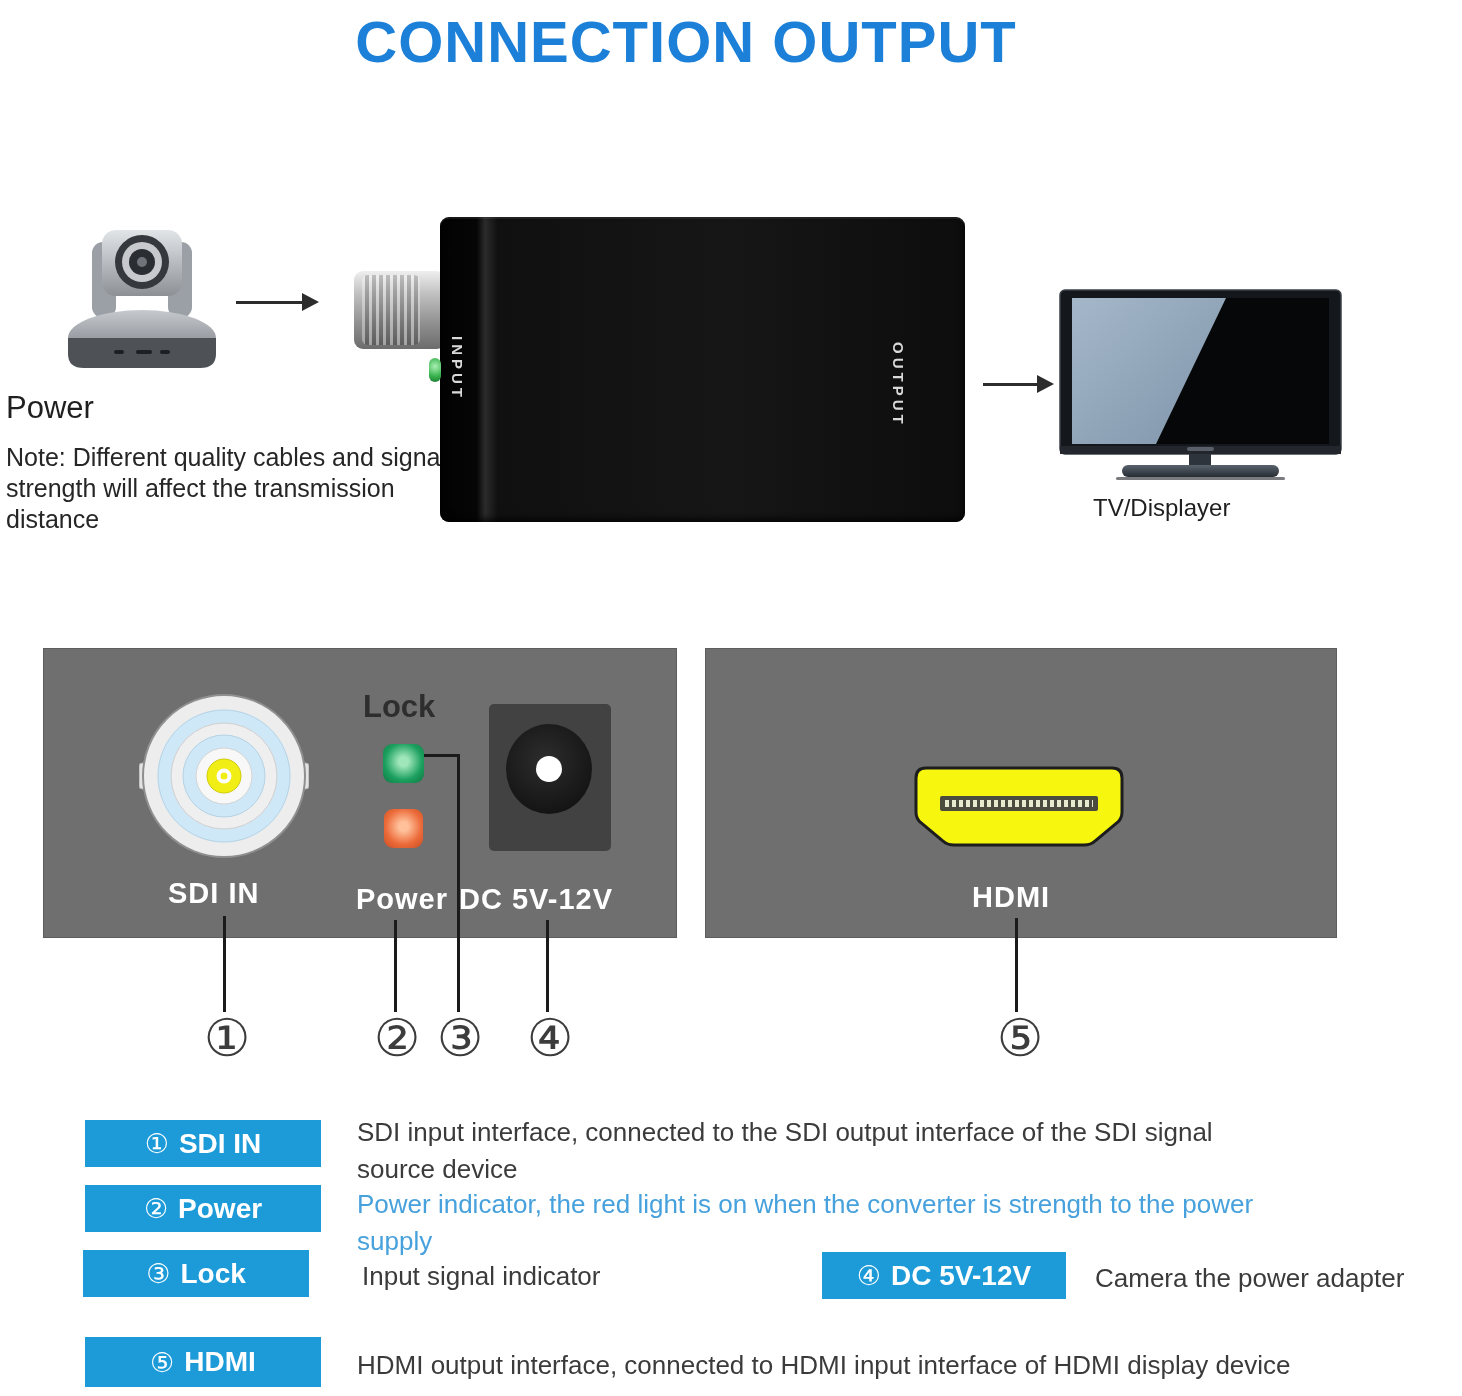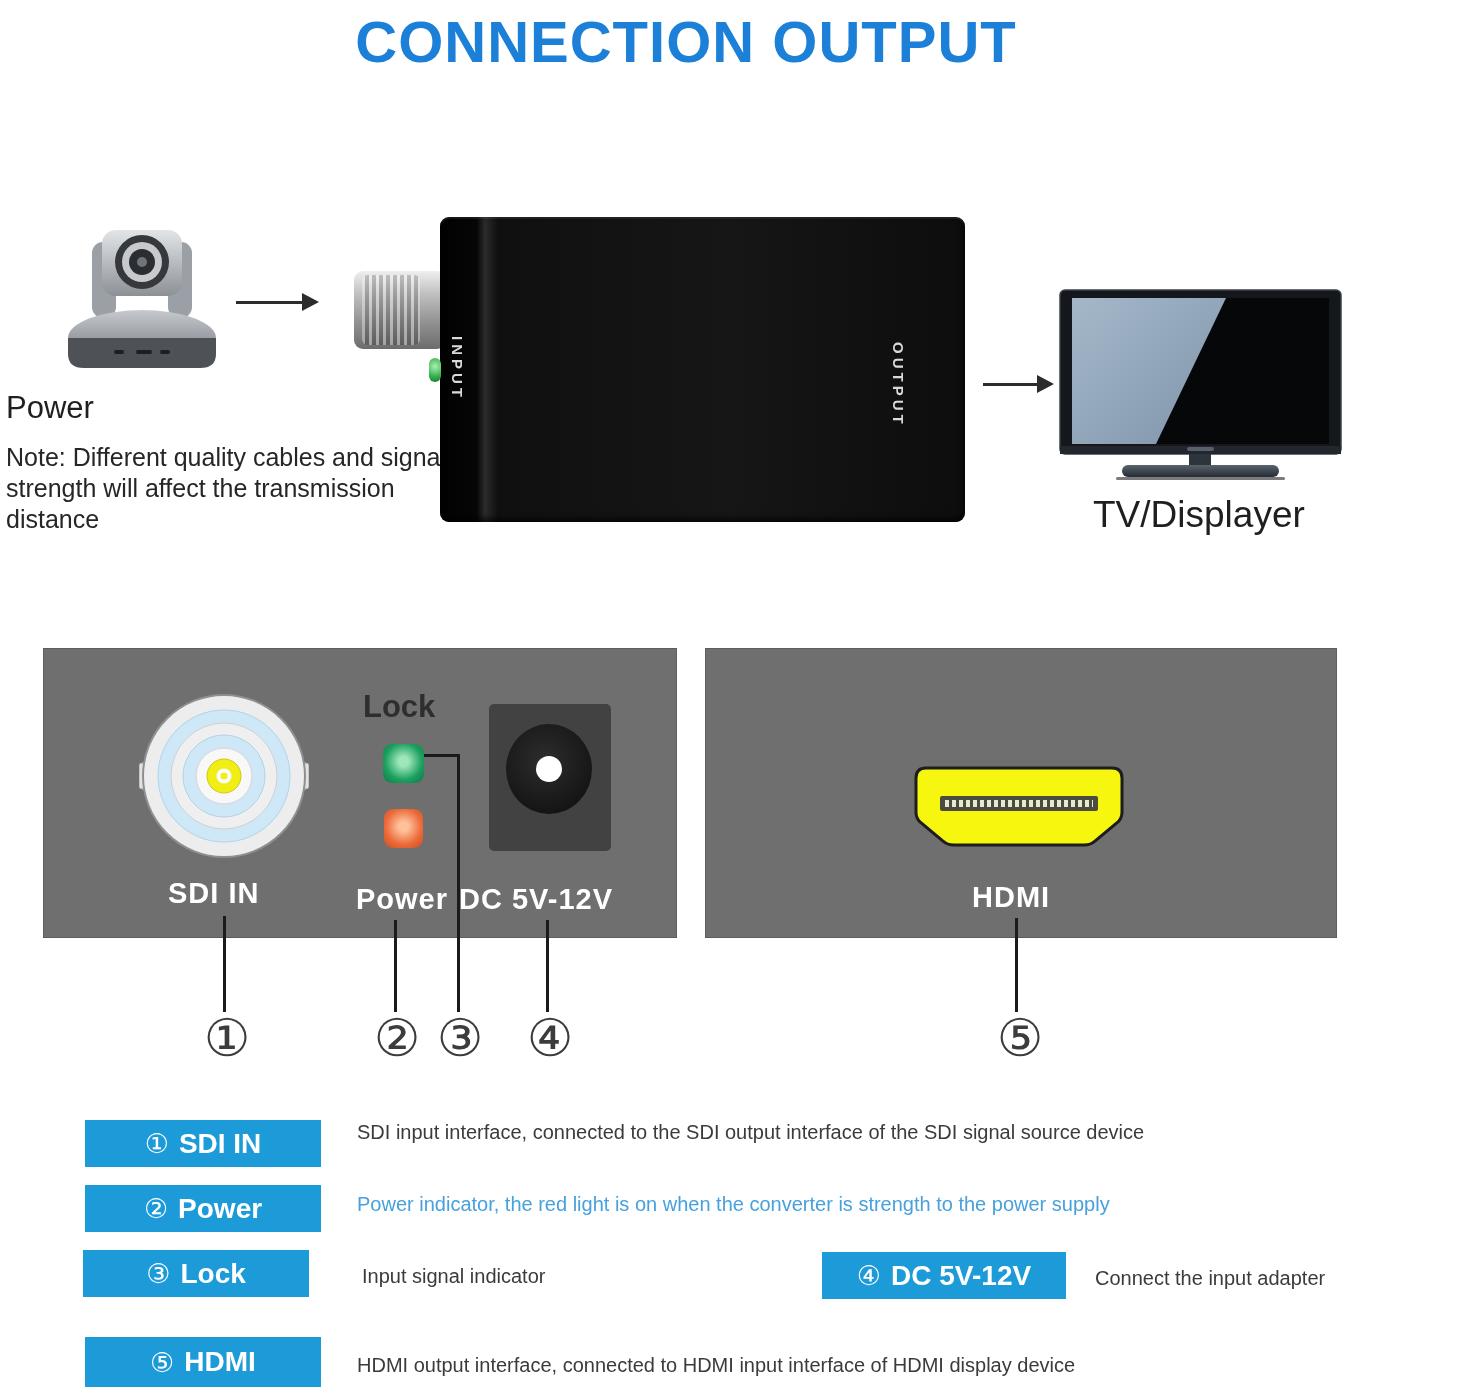--- a/index.html
+++ b/index.html
@@ -7,21 +7,21 @@
           font-family:"Liberation Sans",sans-serif;}
 
   
   .title{position:absolute;left:0;top:8px;width:1372px;text-align:center;
          font-size:58px;font-weight:bold;color:#1c80d9;letter-spacing:1px;}
 
   
   .camera-label{position:absolute;left:6px;top:390px;font-size:31px;color:#1f1f1f;}
   .camera-note{position:absolute;left:6px;top:442px;width:458px;font-size:25px;
                line-height:31px;color:#262626;}
-  .tv-label{position:absolute;left:1093px;top:494px;font-size:37px;color:#1f1f1f;}
+  .tv-label{position:absolute;left:1093px;top:494px;font-size:24px;color:#1f1f1f;}
 
   .arrow-line{position:absolute;height:3px;background:#2c2c2c;}
   .arrow-head{position:absolute;width:0;height:0;border-left:17px solid #2c2c2c;
               border-top:9px solid transparent;border-bottom:9px solid transparent;}
 
   .converter-box{position:absolute;left:440px;top:217px;width:525px;height:305px;
     border-radius:9px;
     background:linear-gradient(to right,#020202 0%,#060606 7%,#2b2b2b 8.6%,#101010 11%,
                #161616 55%,#0d0d0d 100%);
     box-shadow:inset 0 2px 0 rgba(255,255,255,.08), inset 0 -3px 6px rgba(0,0,0,.8);}
@@ -57,21 +57,21 @@
   
   .c-line{position:absolute;width:3px;background:#1b1b1b;}
   .c-line-h{position:absolute;height:3px;background:#1b1b1b;}
   .c-num{position:absolute;width:60px;text-align:center;font-size:52px;line-height:52px;
          color:#3c3c3c;font-family:"DejaVu Sans",sans-serif;}
 
   
   .badge{position:absolute;background:#1d9bd9;color:#ffffff;display:flex;align-items:center;
          justify-content:center;gap:10px;font-size:28px;font-weight:bold;}
   .badge .num{font-family:"DejaVu Sans",sans-serif;font-size:27px;font-weight:normal;}
-  .desc{position:absolute;font-size:20px;color:#3b3b3b;line-height:37px;}
+  .desc{position:absolute;font-size:26px;color:#3b3b3b;line-height:37px;}
   .desc-blue{color:#47a1dc;}
 </style>
 </head>
 <body>
 
 <div class="canvas">
 
   <div class="title">CONNECTION OUTPUT</div>
 
   <svg style="position:absolute;left:60px;top:226px;" width="164" height="152" viewBox="0 0 164 152">
@@ -198,21 +198,21 @@
   <div class="badge" style="left:83px;top:1250px;width:226px;height:47px;">
     <span class="num">③</span>
     <span>Lock</span>
   </div>
   <div class="desc" style="left:362px;top:1258px;">Input signal indicator</div>
 
   <div class="badge" style="left:822px;top:1252px;width:244px;height:47px;">
     <span class="num">④</span>
     <span>DC 5V-12V</span>
   </div>
-  <div class="desc" style="left:1095px;top:1260px;">Connect the input adapter</div>
+  <div class="desc" style="left:1095px;top:1260px;">Camera the power adapter</div>
 
   <div class="badge" style="left:85px;top:1337px;width:236px;height:50px;">
     <span class="num">⑤</span>
     <span>HDMI</span>
   </div>
   <div class="desc" style="left:357px;top:1347px;width:1110px;">HDMI output interface, connected to HDMI input interface of HDMI display device</div>
 
 </div>
 
 </body></html>

